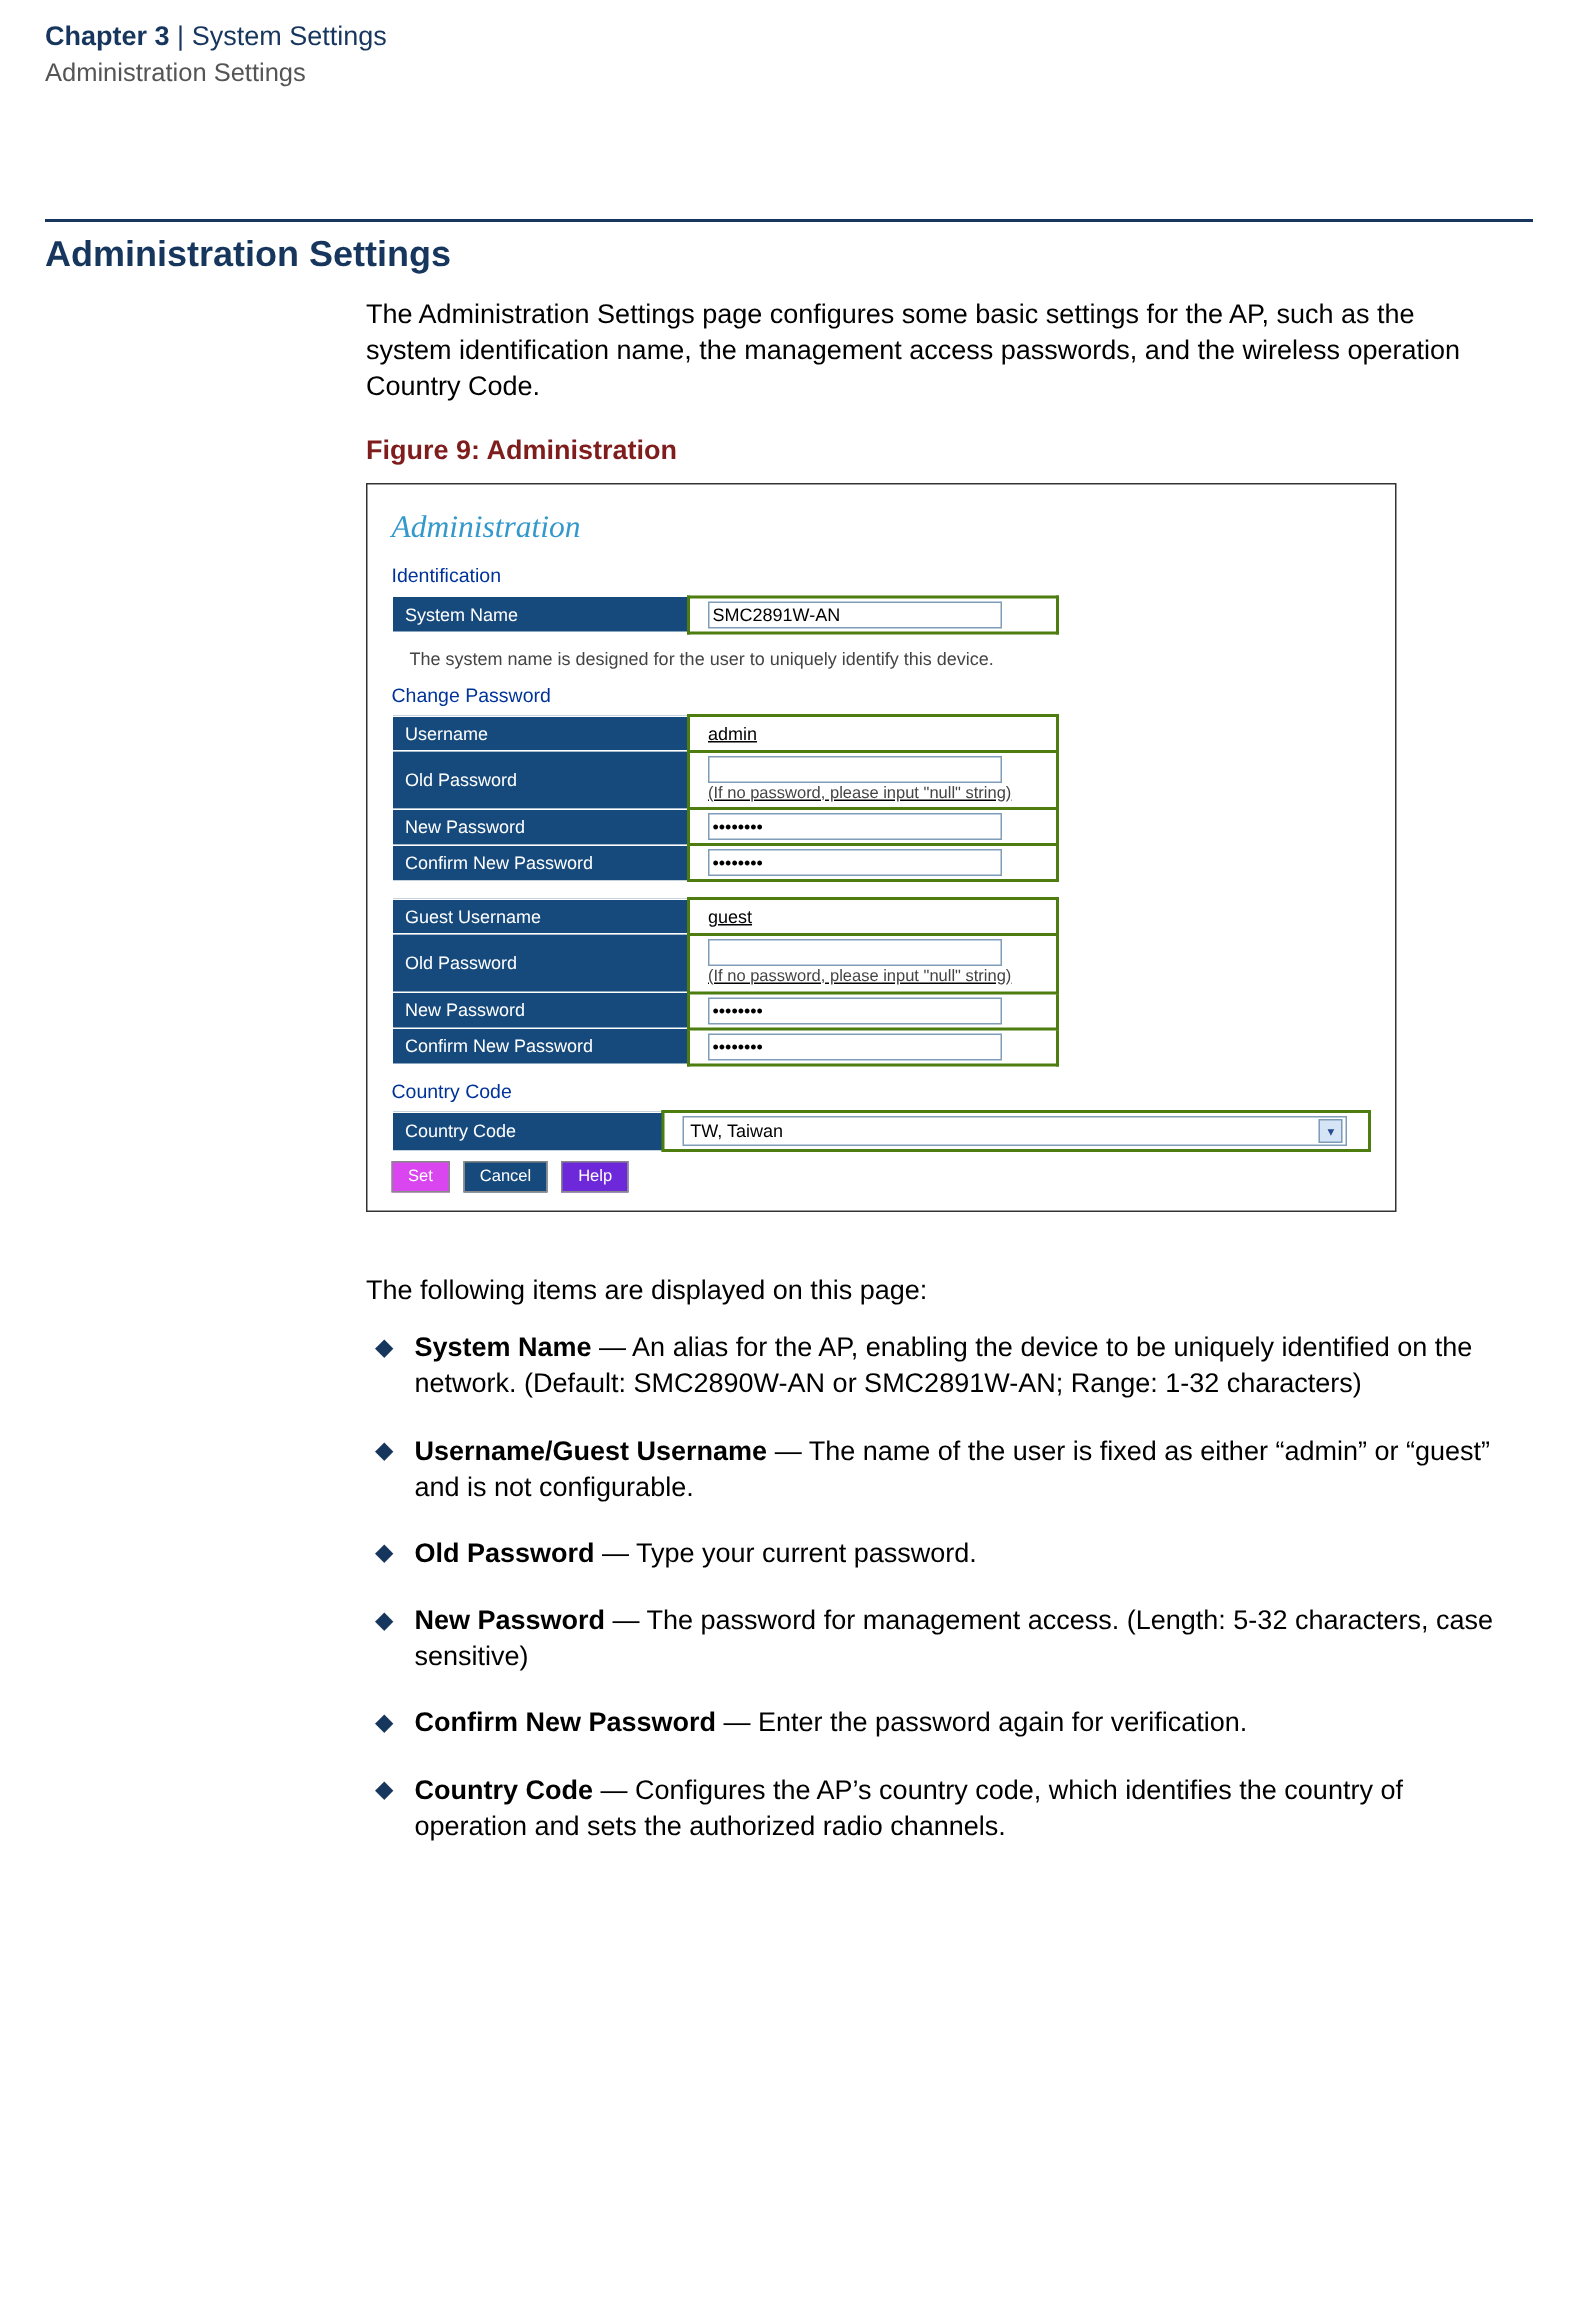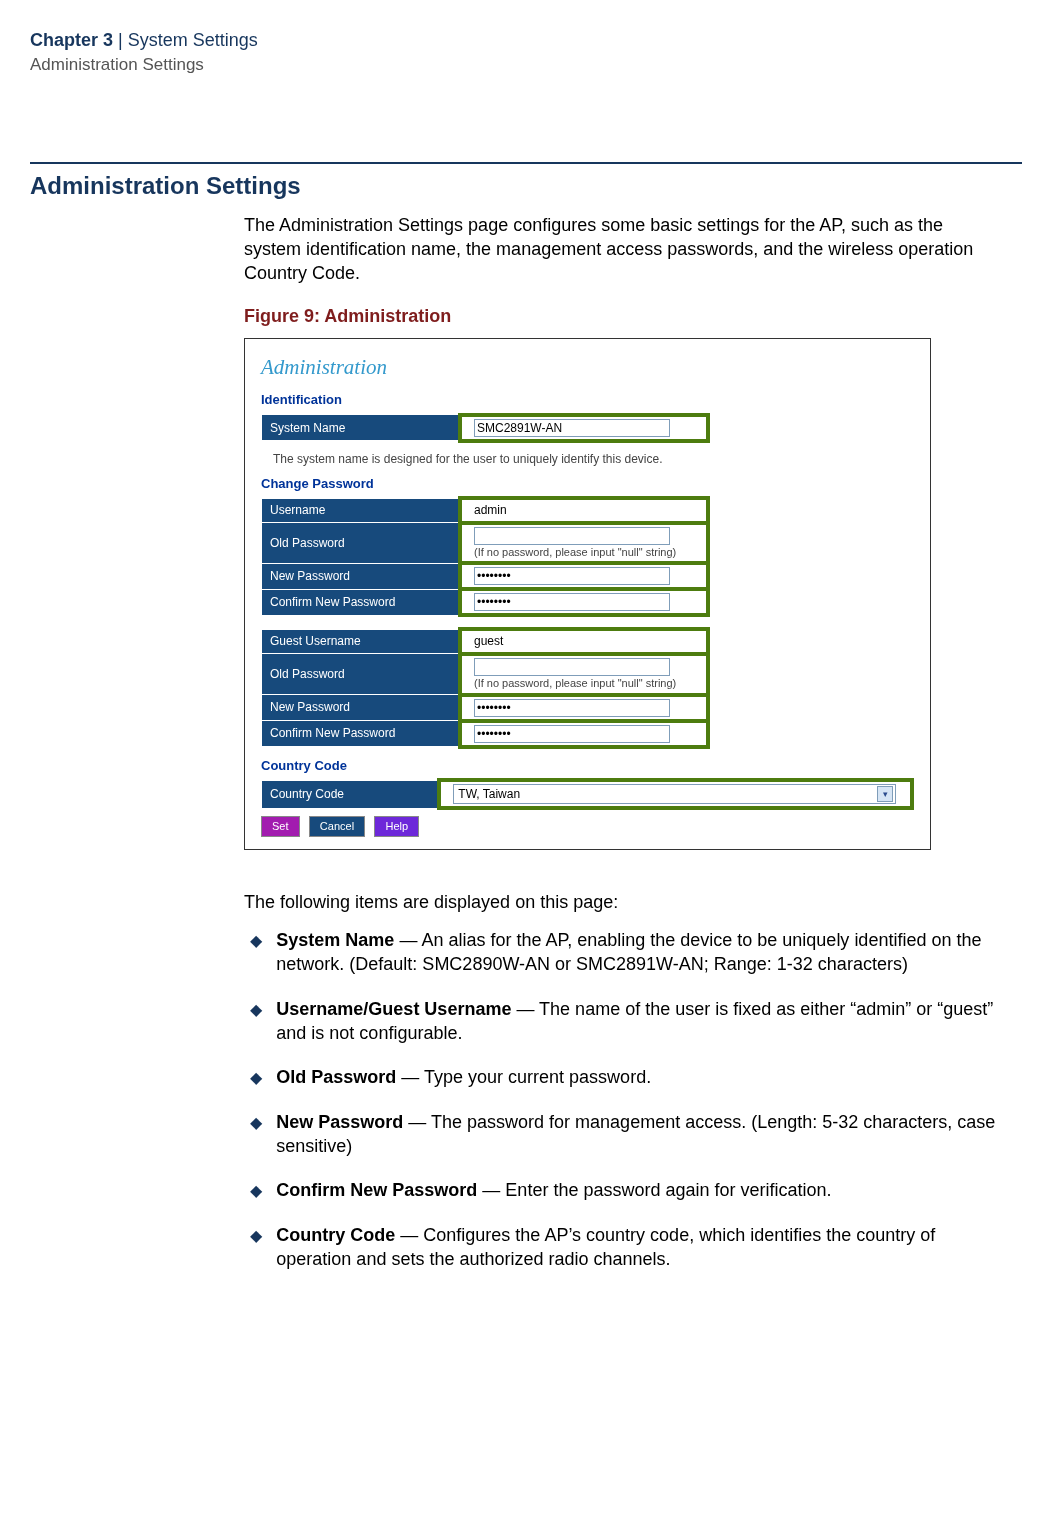--- a/index.html
+++ b/index.html
@@ -8,50 +8,50 @@
     padding: 0;
     width: 1052px;
     background: #fff;
     color: #000;
     font-size: 18px;
     line-height: 1.35;
   }
   .page { padding: 10px 30px 20px 30px; }
   .header-line {
     font-size: 18px;
-    margin-top: 18px;
+    margin-top: 2px;
   }
   .chap { font-weight: bold; color: #17365D; }
   .chap-sep { color: #17365D; font-weight: normal; }
   .chap-title { color: #17365D; font-weight: normal; }
   .sub-line { color: #555; font-size: 17px; margin-top: 2px; }
   .hr { border-top: 2px solid #17365D; margin-top: 85px; margin-bottom: 6px; }
   .section-title {
     color: #17365D; font-weight: bold; font-size: 24px;
     margin-bottom: 10px;
   }
   .body-col { margin-left: 214px; margin-right: 20px; }
   p { margin: 0 0 14px 0; }
   .fig-caption { color:#7f1d1d; font-weight:bold; margin: 18px 0 10px 0; font-size: 18px; }
 
   .screenshot { border: 1.5px solid #333; padding: 10px 10px 10px 10px; width: 665px; background: #fff; font-family: Tahoma, Arial, sans-serif; font-size: 12px; }
   .s-title { color: #3399cc; font-family: Georgia, serif; font-style: italic; font-size: 21px; margin: 4px 6px 10px 6px; }
-  .s-sect { color: #003399; font-weight: bold; margin: 8px 6px 4px 6px; font-size: 13px; }
+  .s-sect { color: #003399; font-weight: normal; margin: 8px 6px 4px 6px; font-size: 13px; }
   .s-table { border-collapse: collapse; margin: 0 6px 2px 6px; }
   .s-row-label { background: #174a7c; color: #fff; width: 180px; padding: 3px 8px; border: 1px solid #fff; font-size: 12px; }
-  .s-row-val { width: 220px; padding: 2px 12px; border: 4px solid #4d7c0f; }
+  .s-row-val { width: 220px; padding: 2px 12px; border: 2px solid #4d7c0f; text-decoration: underline; }
   .s-input { width: 190px; font-size: 12px; border: 1px solid #7f9db9; height: 16px; padding: 0 2px; }
   .s-note { color: #444; font-size: 12px; margin: 8px 18px; }
   .s-hint { color: #444; font-size: 11px; }
   .s-select { width: 435px; font-size: 12px; border: 1px solid #7f9db9; height: 18px; display:inline-flex; align-items:center; justify-content:space-between; padding:0 2px 0 4px; }
   .s-drop-btn { width:14px; height:14px; background:#d6e5f5; border:1px solid #7f9db9; display:inline-flex; align-items:center; justify-content:center; font-size:9px; color:#2a4b8d; margin-left:4px; }
   .s-cc-cell { width: 445px; }
   .s-btns { margin: 6px 6px 2px 6px; }
   .s-btn { display:inline-block; color:#fff; font-size:11px; padding: 2px 10px; border: 1px solid #888; margin-right: 6px; }
-  .btn-set { background:#a21caf; }
+  .btn-set { background:#d946ef; }
   .btn-cancel { background:#174a7c; }
   .btn-help { background:#6d28d9; }
 
   .items-intro { margin-top: 40px; }
   .bullet-list { margin-left: 6px; }
   .bullet { display:flex; align-items:flex-start; margin-bottom: 20px; }
   .diamond { color:#17365D; font-size: 16px; margin-right: 14px; margin-top: 2px; flex:0 0 auto; }
   .bbody { flex: 1 1 auto; }
   .bbody .term { font-weight: bold; }
   .footer { text-align:center; color:#444; font-size: 15px; margin-top: 60px; }

